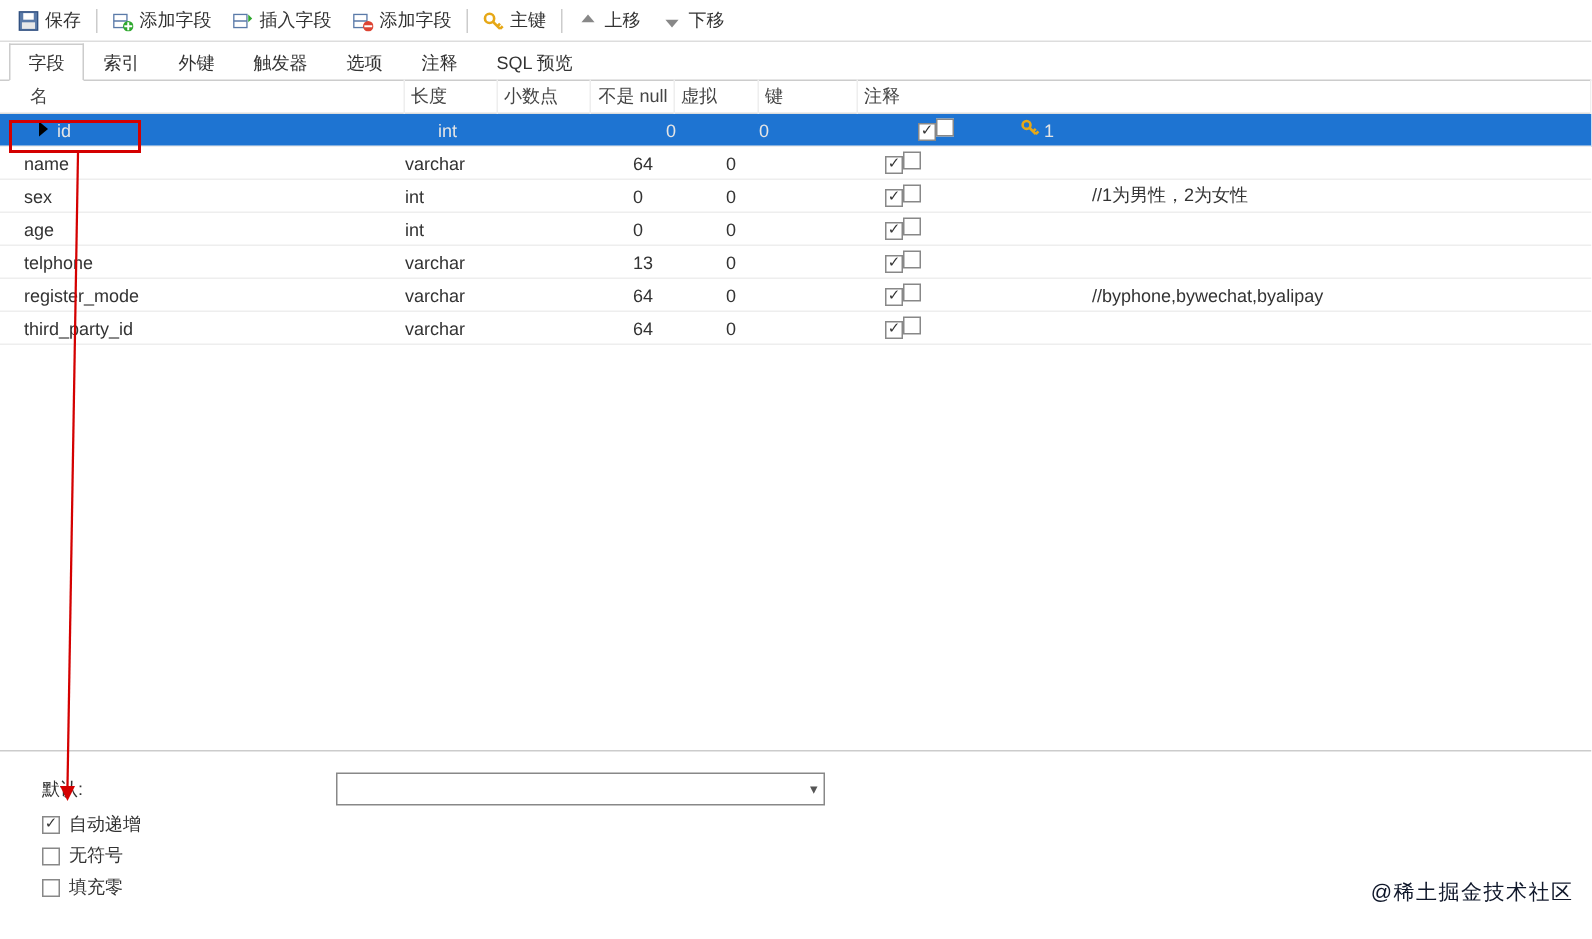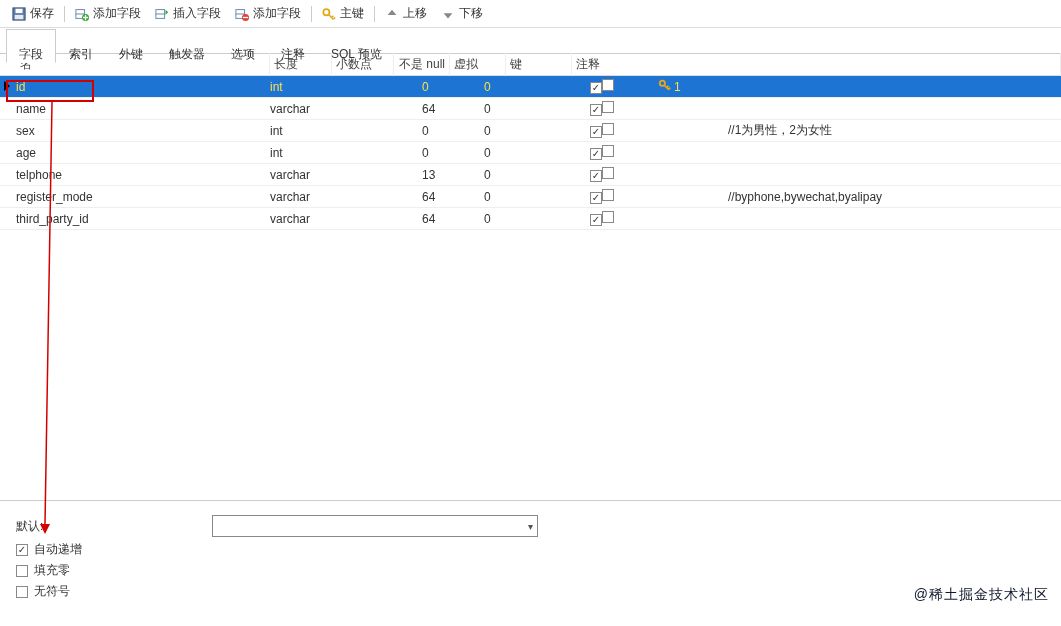--- a/index.html
+++ b/index.html
@@ -32,21 +32,21 @@
     }
     .tb-sep { width: 1px; height: 16px; background: #ccc; margin: 0 2px; }
     .ico { width: 14px; height: 14px; display: inline-block; flex-shrink: 0; }
     .tabs {
       display: flex;
       border-bottom: 1px solid #ccc;
       padding-left: 6px;
       height: 26px;
     }
     .tab {
-      padding: 16px 12px;
+      padding: 4px 12px;
       cursor: pointer;
       border: 1px solid transparent;
       border-bottom: none;
       position: relative;
       top: 1px;
       color: #333;
     }
     .tab.active {
       border-color: #ccc;
       background: #fff;
@@ -59,21 +59,21 @@
       height: 22px;
       align-items: center;
     }
     .grid-row {
       display: flex;
       border-bottom: 1px solid #eee;
       height: 22px;
       align-items: center;
       position: relative;
     }
-    .grid-row.selected { background: #1e74d2; color: #fde047; }
+    .grid-row.selected { background: #1e74d2; color: #e5e5e5; padding-left: 22px; }
     .col-marker { width: 14px; display: flex; align-items: center; justify-content: center; }
     .col-name { width: 256px; padding-left: 2px; }
     .col-type { width: 152px; }
     .col-len { width: 62px; }
     .col-dec { width: 62px; }
     .col-null { width: 56px; text-align: right; }
     .col-virtual { width: 56px; text-align: left; }
     .col-key { width: 66px; display: flex; align-items: center; gap: 2px; }
     .col-comment { flex: 1; padding-left: 4px; }
     .grid-head .cell { border-right: 1px solid #eee; padding: 3px 4px; color: #444; }
@@ -93,21 +93,21 @@
     }
     .grid-row.selected .row-ptr::before { border-left-color: #000; }
     .bottom-pane {
       position: absolute;
       bottom: 0; left: 0; right: 0;
       border-top: 1px solid #ccc;
       padding: 10px 16px 14px;
       background: #fff;
       height: 126px;
     }
-    .prop-row { display: flex; align-items: center; margin: 4px 0; gap: 6px; }
+    .prop-row { display: flex; align-items: center; margin: 4px 12px; gap: 6px; }
     .prop-label { width: 190px; }
     .prop-select {
       border: 1px solid #888; width: 326px; height: 22px;
       display: flex; justify-content: flex-end; align-items: center; padding-right: 4px;
     }
     .chevron { font-size: 10px; color: #555; }
     
     .anno-box {
       position: absolute; left: 6px; top: 80px; width: 88px; height: 22px;
       border: 2px solid #d40000; pointer-events: none; z-index: 50;
@@ -323,26 +323,26 @@
     <div class="prop-select">
       <span></span>
       <span class="chevron">▾</span>
     </div>
   </div>
   <div class="prop-row">
     <span id="chk-ai" class="chk on"></span>
     <span>自动递增</span>
   </div>
   <div class="prop-row">
+    <span id="chk-uns" class="chk"></span>
+    <span>无符号</span>
+  </div>
+  <div class="prop-row">
     <span id="chk-zf" class="chk"></span>
     <span>填充零</span>
-  </div>
-  <div class="prop-row">
-    <span id="chk-uns" class="chk"></span>
-    <span>无符号</span>
   </div>
 </div>
 
 <div class="anno-box"></div>
 <svg class="anno-line" width="1061" height="626" style="left:0;top:0">
   <line x1="52" y1="102" x2="45" y2="524" stroke="#d40000" stroke-width="1.5"></line>
 </svg>
 <div class="anno-head"></div>
 
 <div class="watermark">@稀土掘金技术社区</div>

